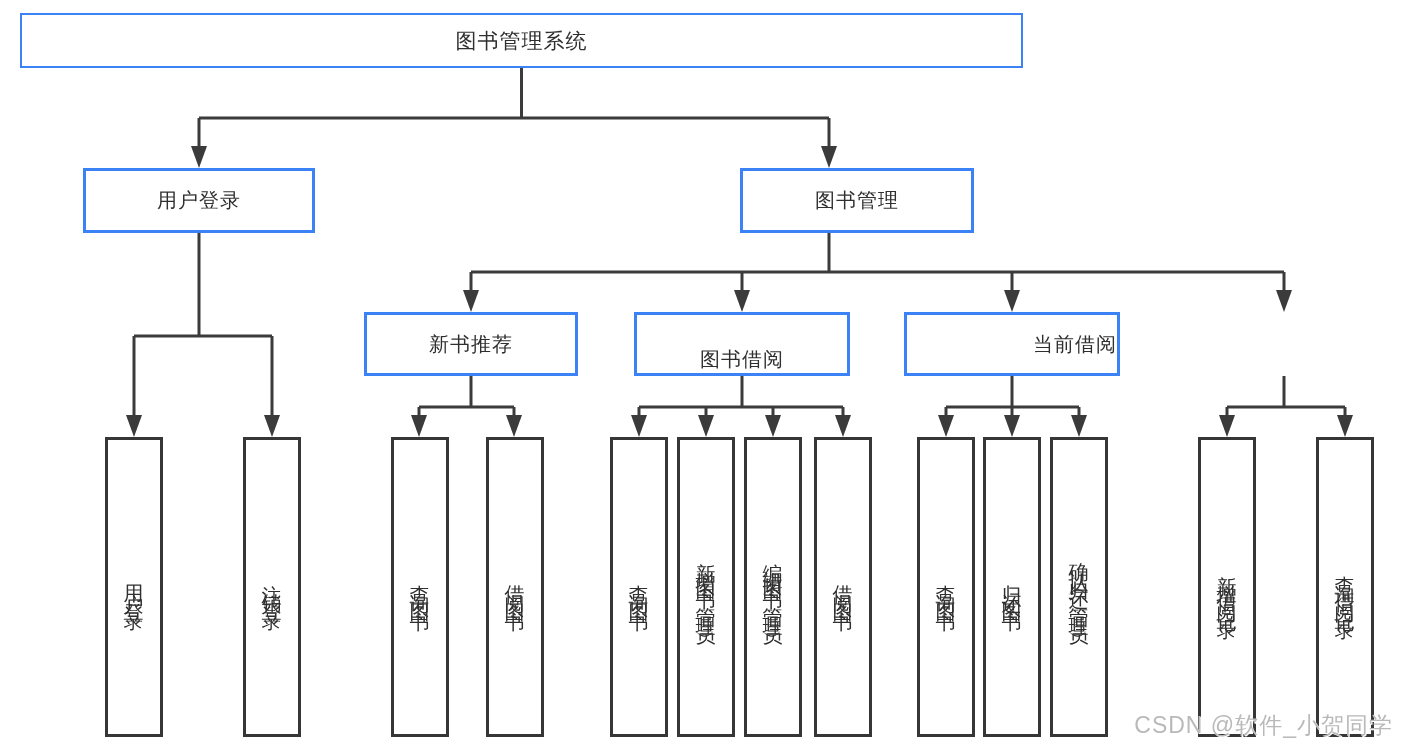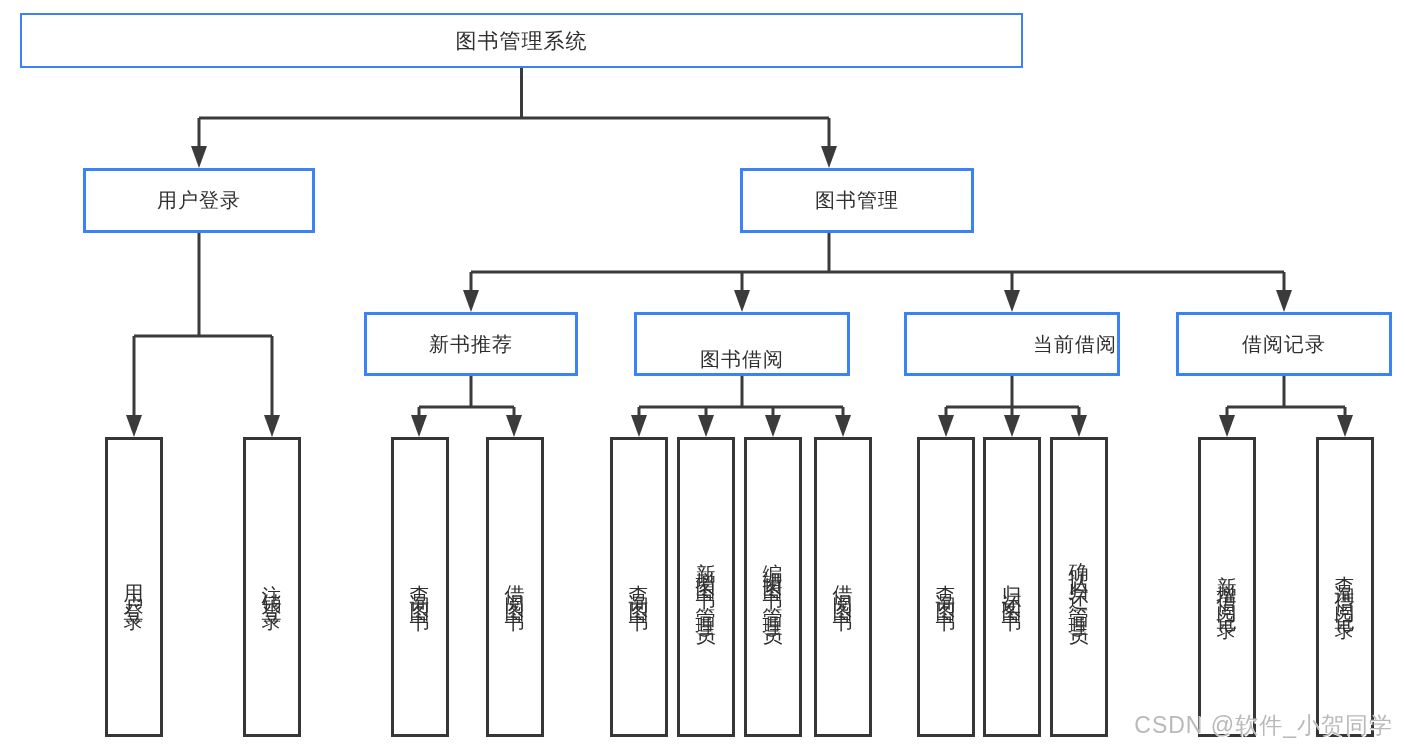--- a/index.html
+++ b/index.html
@@ -157,23 +157,20 @@
 
   <div class="node" style="left:364px; top:312px; width:214px; height:64px;">
     <span>新书推荐</span>
   </div>
   <div class="node" style="left:634px; top:312px; width:216px; height:64px;align-items:flex-end;">
     <span>图书借阅</span>
   </div>
   <div class="node" style="left:904px; top:312px; width:216px; height:64px;justify-content:flex-end;">
     <span>当前借阅</span>
   </div>
-  <div class="node" style="left:1176px; top:312px; width:216px; height:64px;">
-    <span>借阅记录</span>
-  </div>
 
   <div class="leaf" style="left:105px; top:437px; width:58px; height:300px;">
     <span class="vtext">用户登录</span>
   </div>
   <div class="leaf" style="left:243px; top:437px; width:58px; height:300px;">
     <span class="vtext">注销登录</span>
   </div>
 
   <div class="leaf" style="left:391px; top:437px; width:58px; height:300px;">
     <span class="vtext">查询图书</span>

